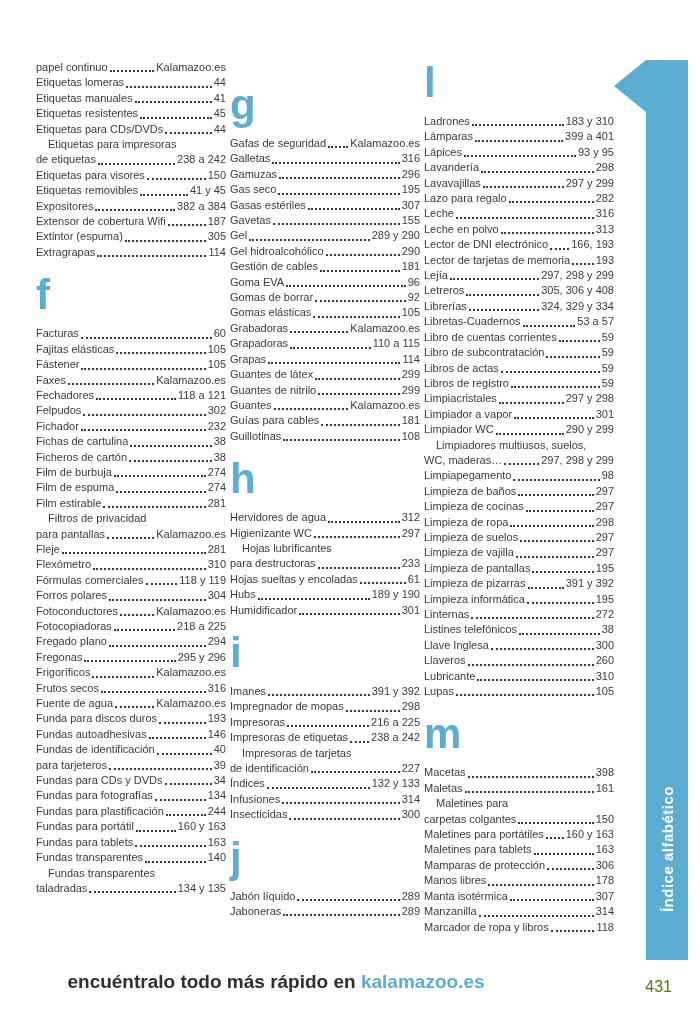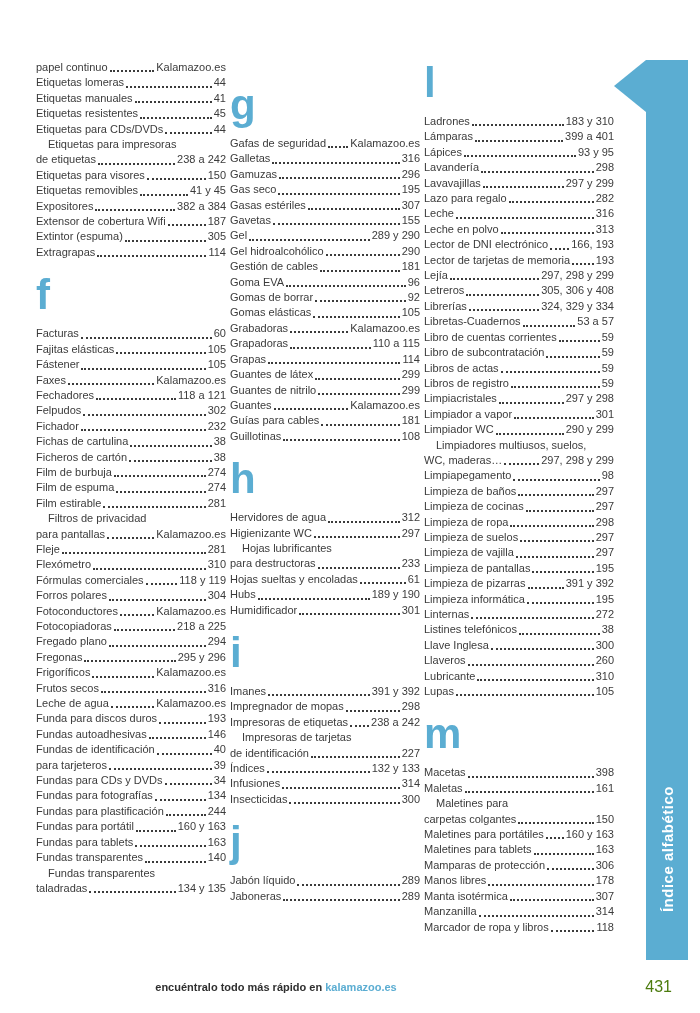--- a/index.html
+++ b/index.html
@@ -50,21 +50,21 @@
   .sidebar-label {
     position: absolute; bottom: 48px; left: 50%;
     writing-mode: vertical-rl;
     transform: translateX(-50%) rotate(180deg);
     color: #ffffff; font-weight: bold; font-size: 15px;
     letter-spacing: 0.5px; white-space: nowrap;
   }
   .footer {
     position: absolute; left: 0; bottom: 20px; width: 552px;
     text-align: center;
-    font-size: 11px; font-weight: bold; color: #2f2f2f;
+    font-size: 19px; font-weight: bold; color: #2f2f2f;
   }
   .footer .link { color: var(--accent); }
   .page-number {
     position: absolute; right: 28px; bottom: 17px;
     font-size: 16px; color: #4d7c0f;
   }
 </style>
 </head>
 <body>
 
@@ -316,21 +316,21 @@
         </div>
         <div class="entry">
           <div class="row">
             <span class="lbl">Frutos secos</span>
             <span class="dots"></span>
             <span class="pg">316</span>
           </div>
         </div>
         <div class="entry">
           <div class="row">
-            <span class="lbl">Leche de agua</span>
+            <span class="lbl">Fuente de agua</span>
             <span class="dots"></span>
             <span class="pg">Kalamazoo.es</span>
           </div>
         </div>
         <div class="entry">
           <div class="row">
             <span class="lbl">Funda para discos duros</span>
             <span class="dots"></span>
             <span class="pg">193</span>
           </div>
@@ -605,20 +605,27 @@
             <span class="lbl">Imanes</span>
             <span class="dots"></span>
             <span class="pg">391 y 392</span>
           </div>
         </div>
         <div class="entry">
           <div class="row">
             <span class="lbl">Impregnador de mopas</span>
             <span class="dots"></span>
             <span class="pg">298</span>
+          </div>
+        </div>
+        <div class="entry">
+          <div class="row">
+            <span class="lbl">Impresoras</span>
+            <span class="dots"></span>
+            <span class="pg">216 a 225</span>
           </div>
         </div>
         <div class="entry">
           <div class="row">
             <span class="lbl">Impresoras de etiquetas</span>
             <span class="dots"></span>
             <span class="pg">238 a 242</span>
           </div>
         </div>
         <div class="entry">

